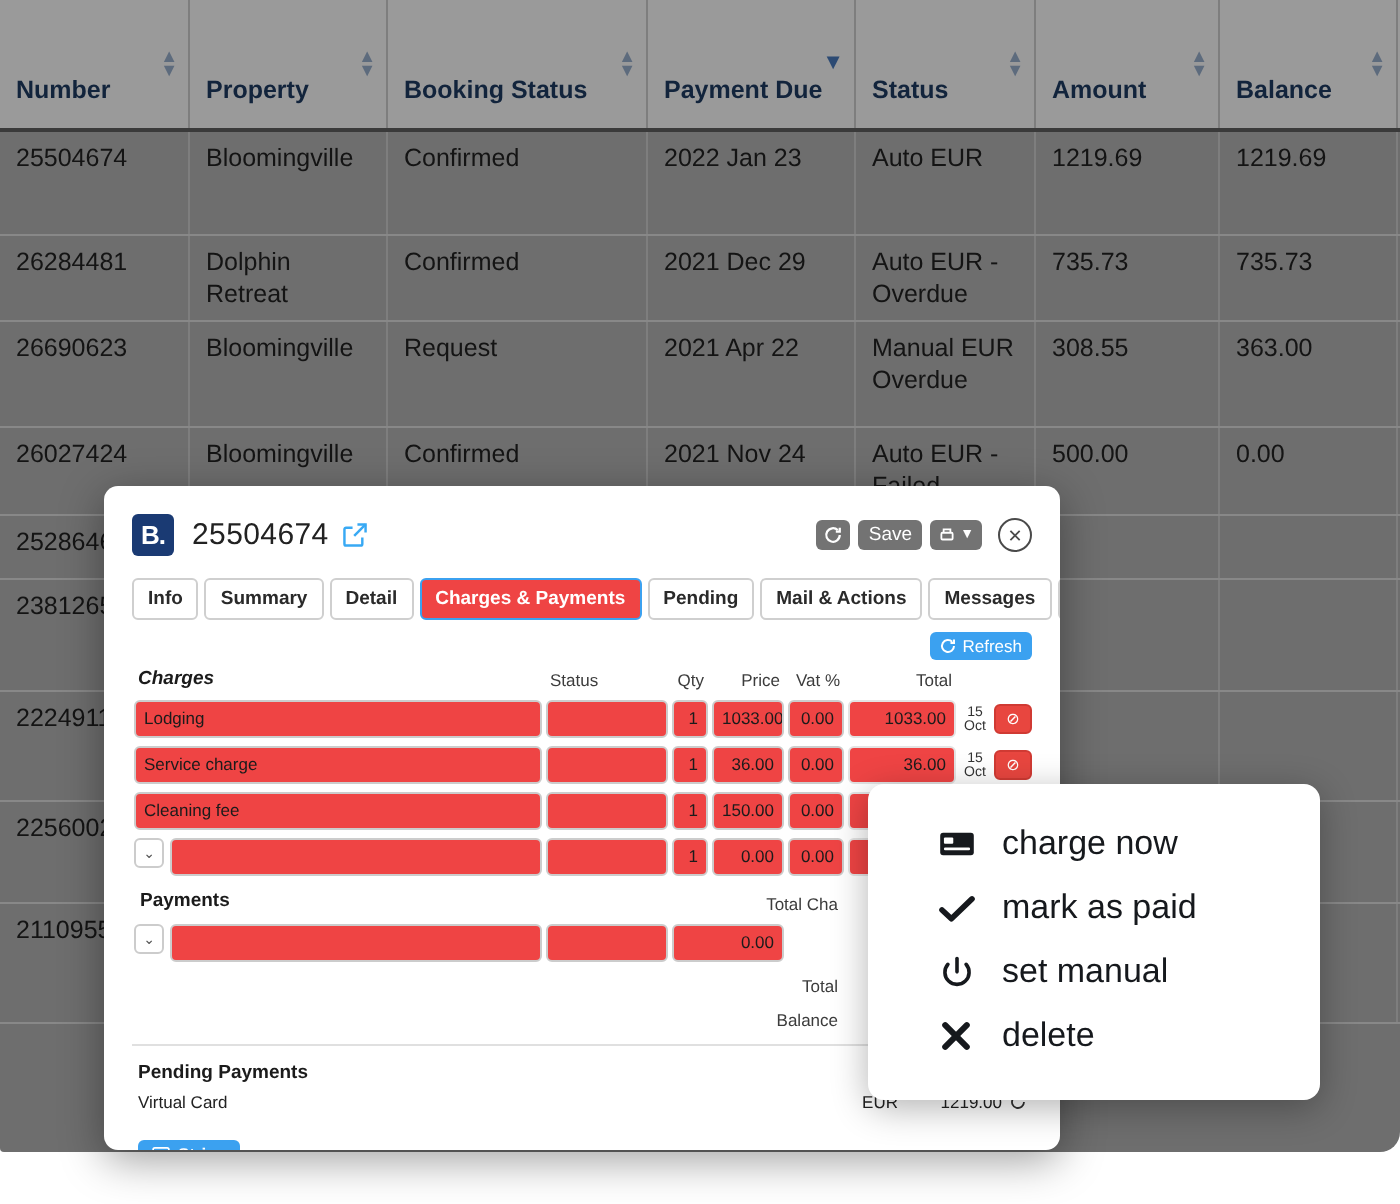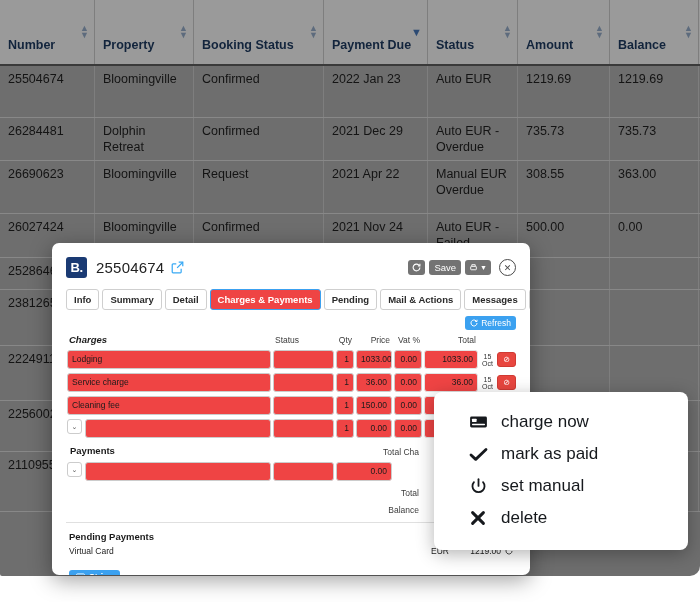--- a/index.html
+++ b/index.html
@@ -129,21 +129,21 @@
   .pend-amt{width:52px;text-align:right;}
   .pend-ref{margin-left:4px;color:#333;font-size:8px;}
   .stripe-btn{
     background:#3ba1f0;color:#fff;border-radius:3px;font-size:8.5px;font-weight:bold;
     padding:2px 7px;display:inline-flex;align-items:center;gap:4px;margin:12px 0 0 3px;
     cursor:pointer;
   }
 
   
   .ctx{
-    position:absolute;left:434px;top:392px;width:254px;
+    position:absolute;left:434px;top:392px;width:226px;
     background:#ffffff;border-radius:8px;
     box-shadow:0 4px 18px rgba(0,0,0,.30);
     padding:14px 0 16px 0;
   }
   .ctx-item{
     display:flex;align-items:center;gap:13px;padding:6px 0 6px 34px;
     font-size:17px;color:#16191d;cursor:pointer;
   }
   .ctx-ico{width:20px;display:flex;align-items:center;justify-content:center;flex:0 0 auto;}
   svg{display:block;}

